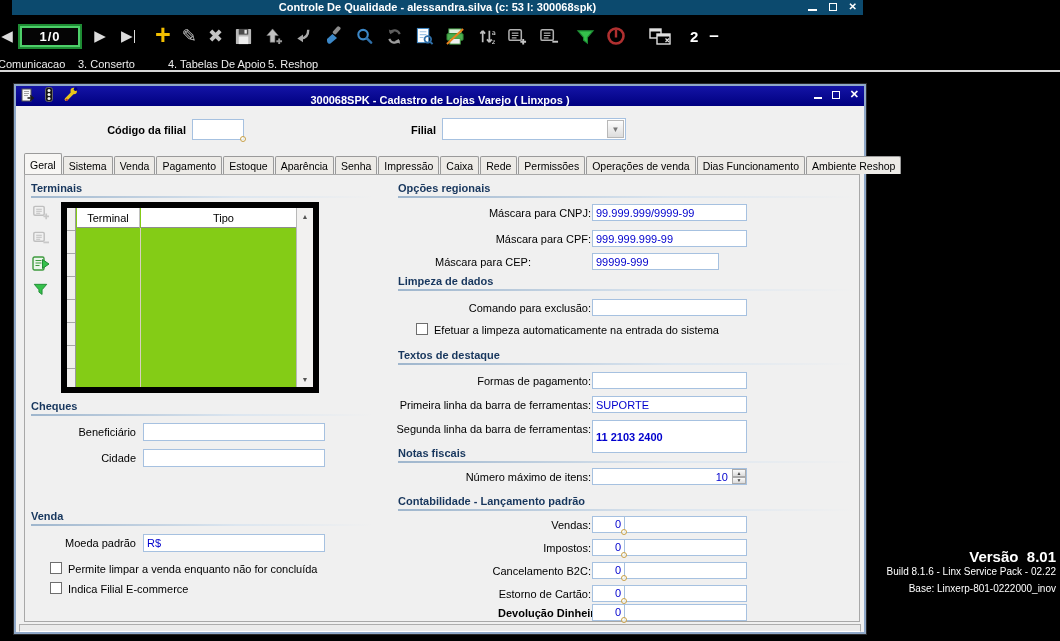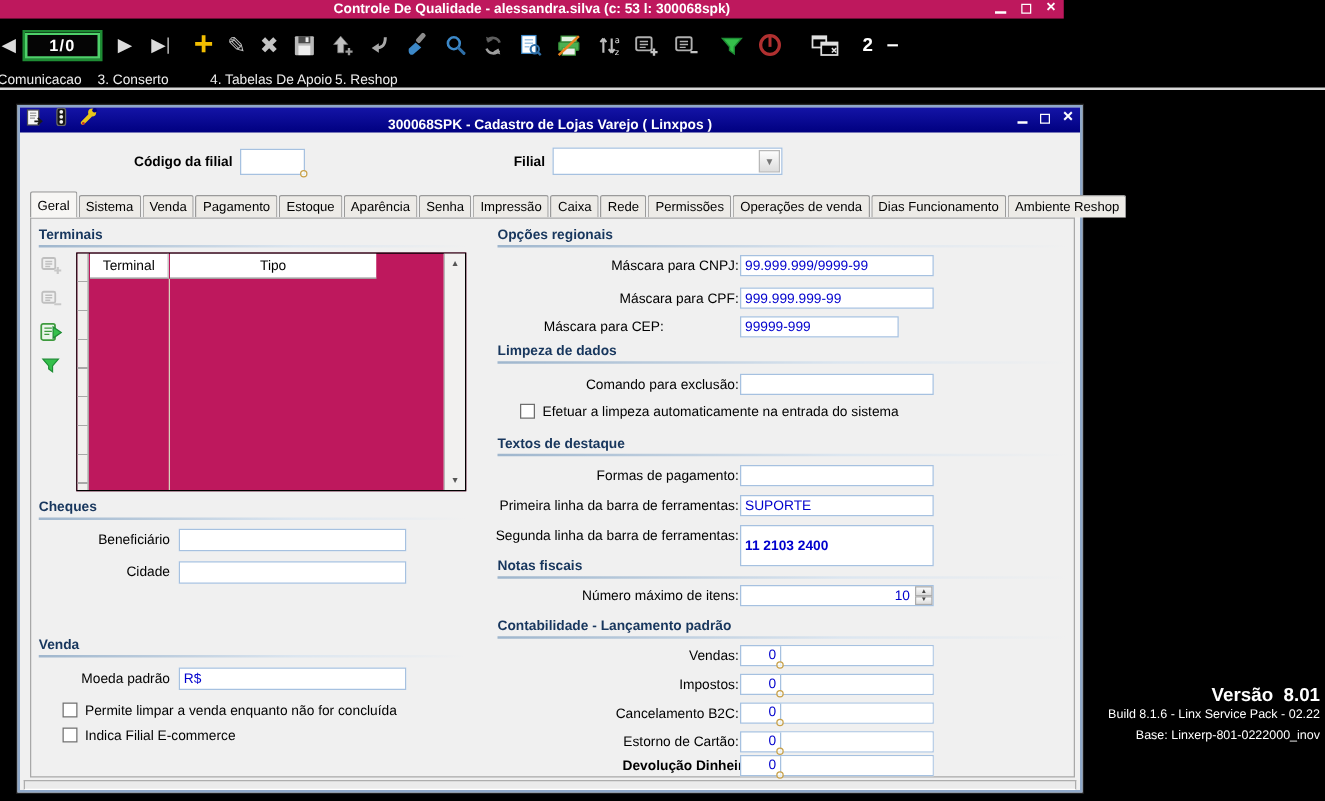--- a/index.html
+++ b/index.html
@@ -1,21 +1,21 @@
 <!DOCTYPE html>
 <html><head>
 <meta charset="utf-8">
 <style>
   html,body{margin:0;padding:0;background:#000;}
   *{box-sizing:border-box;}
   body{font-family:"Liberation Sans",sans-serif;}
   #stage{position:relative;width:1060px;height:641px;background:#000;overflow:hidden;}
 
   
-  .app-titlebar{position:absolute;left:0;top:0;width:851px;height:15px;background:#be185d;}
+  .app-titlebar{position:absolute;left:12px;top:0;width:851px;height:15px;background:#0c4a6e;}
   .app-title{position:absolute;left:0;right:0;top:1px;text-align:center;color:#fff;font-size:11px;font-weight:bold;}
   .win-ctrls{position:absolute;right:6px;top:2px;display:flex;gap:12px;align-items:center;}
   .wc-min{width:9px;height:2px;background:#fff;margin-top:6px;}
   .wc-max{width:8px;height:8px;border:1.5px solid #fff;}
   .wc-close{color:#fff;font-size:10px;font-weight:bold;line-height:10px;}
 
   
   .toolbar{position:absolute;left:0;top:15px;width:1060px;height:42px;background:#000;display:flex;align-items:center;}
   .tb{display:inline-flex;align-items:center;justify-content:center;height:28px;margin-left:11px;color:#D8D8D8;}
   .tb.navg{font-size:15px;color:#DCDCDC;width:14px;}
@@ -61,21 +61,21 @@
   .tab.active{background:#F7F6F4;height:21px;padding-top:5px;position:relative;z-index:3;}
   .content{position:absolute;left:8px;top:88px;width:836px;height:448px;border:1px solid #A8A8A8;background:#F0F0F0;}
 
   .grp{position:absolute;font-size:11px;font-weight:bold;color:#17365D;white-space:nowrap;}
   .gline{position:absolute;height:2px;background:linear-gradient(to right,#9FB6CD,#DCE6F0 60%,rgba(220,230,240,0));}
 
   .ck{position:absolute;width:12px;height:12px;border:1px solid #6E6E6E;background:#fff;}
   .cklbl{position:absolute;font-size:11px;color:#000;white-space:nowrap;}
 
   
-  .tz-table{position:absolute;left:36px;top:27px;width:312px;height:191px;border:1px solid #000000;background:#be185d;}
+  .tz-table{position:absolute;left:36px;top:27px;width:258px;height:191px;border:6px solid #000000;background:#84cc16;}
   .sel-col{position:absolute;left:0;top:0;bottom:0;width:9px;background:#F1F0EE;border-right:1px solid #9A9A9A;
     background-image:repeating-linear-gradient(to bottom,transparent 0 22px,#A8A8A8 22px 23px);}
   .th{position:absolute;top:0;height:20px;background:#FFFFFF;border-bottom:1px solid #8E8E8E;
     font-size:11px;display:flex;align-items:center;justify-content:center;color:#000;}
   .th1{left:10px;width:63px;border-right:1px solid #C0C0C0;}
   .th2{left:74px;width:165px;}
   .tcol-line{position:absolute;left:73px;top:20px;bottom:0;width:1px;background:#D8CFBC;}
   .vscroll{position:absolute;right:0;top:0;bottom:0;width:17px;background:#F2F1F0;border-left:1px solid #B8B8B8;}
   .vs-btn{position:absolute;left:0;right:0;height:16px;display:flex;align-items:center;justify-content:center;
     color:#555;font-size:7px;background:#F2F1F0;}

